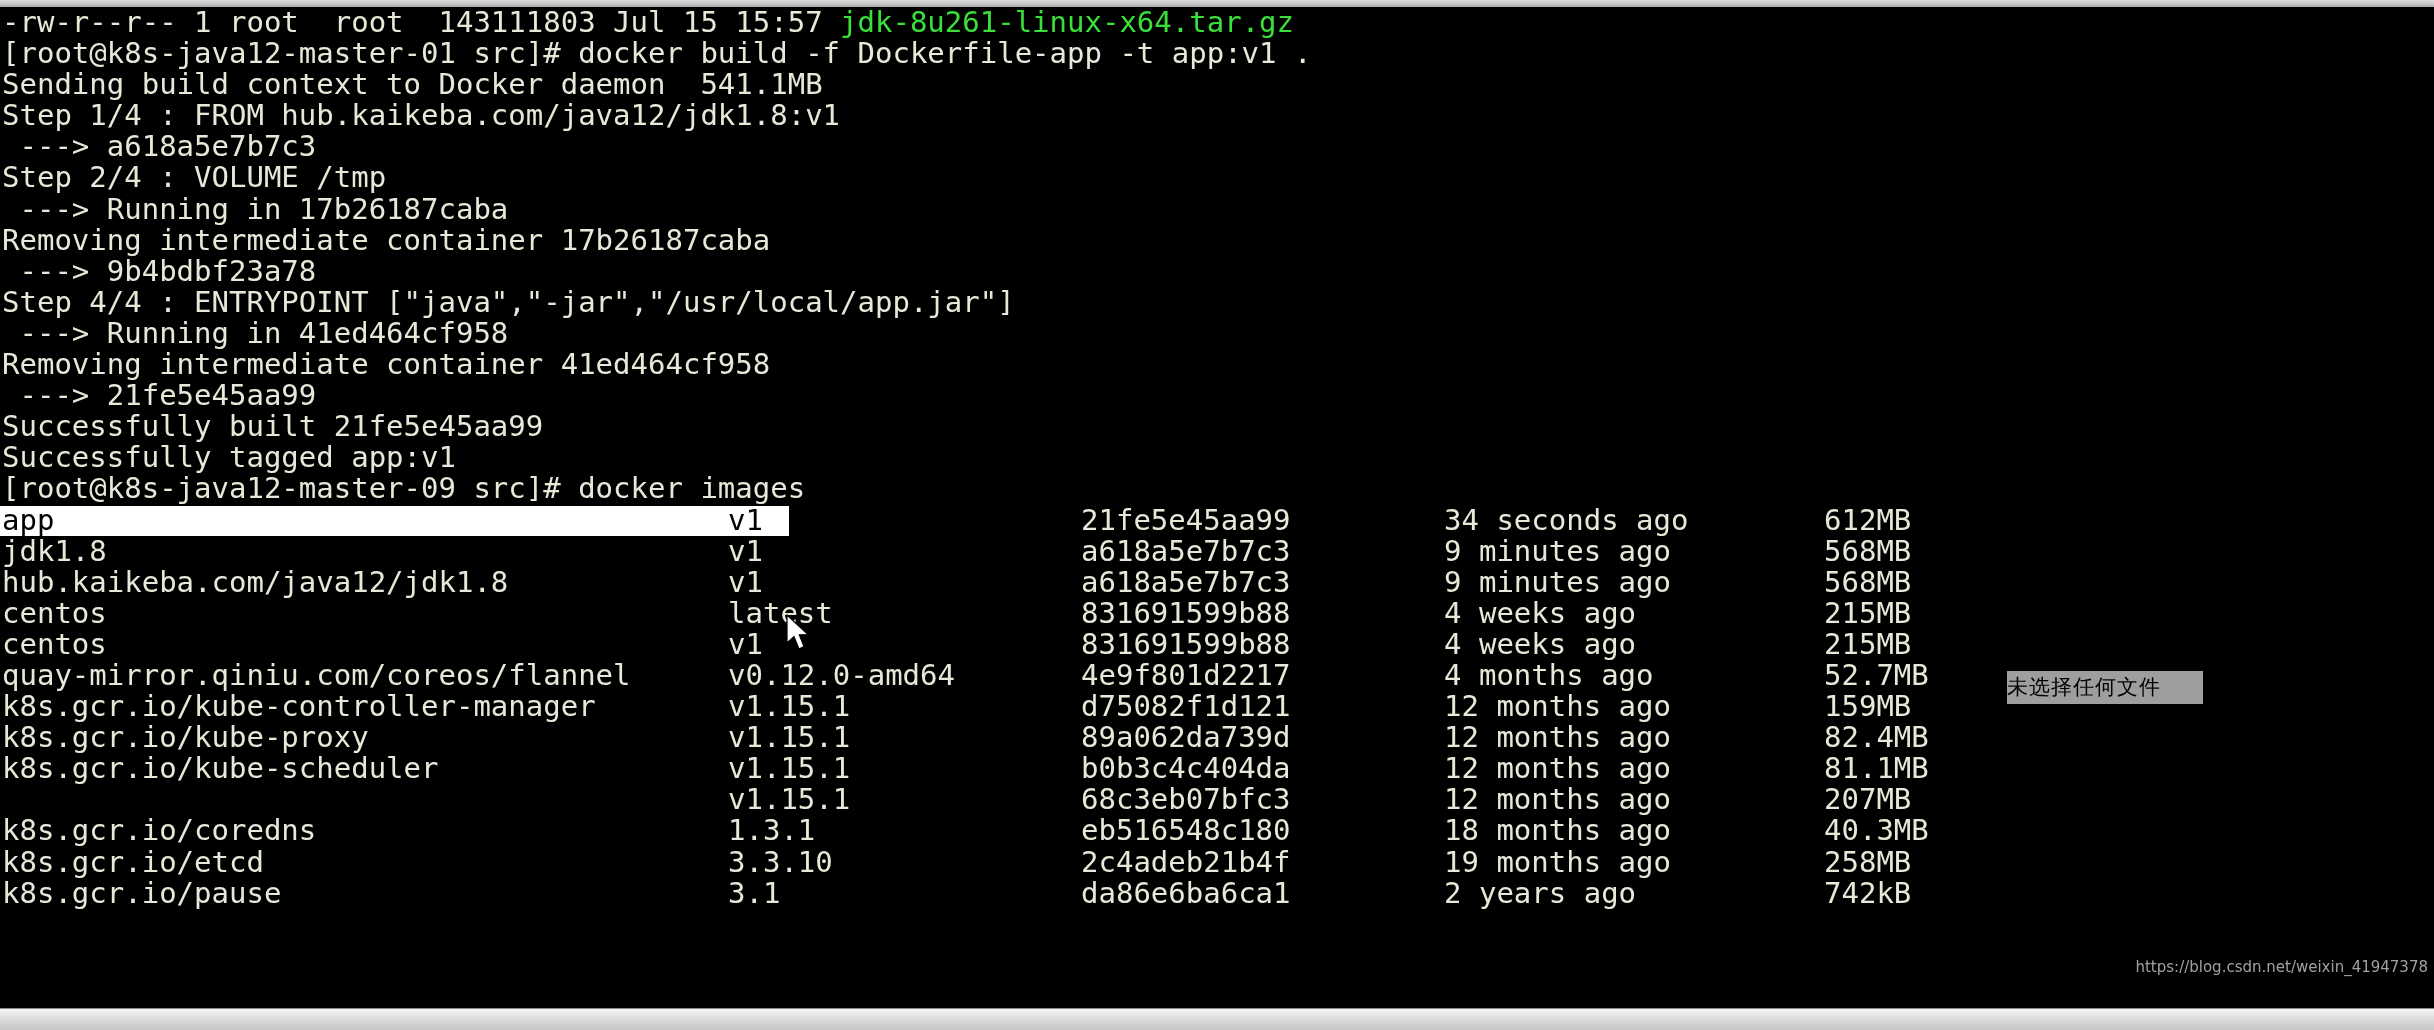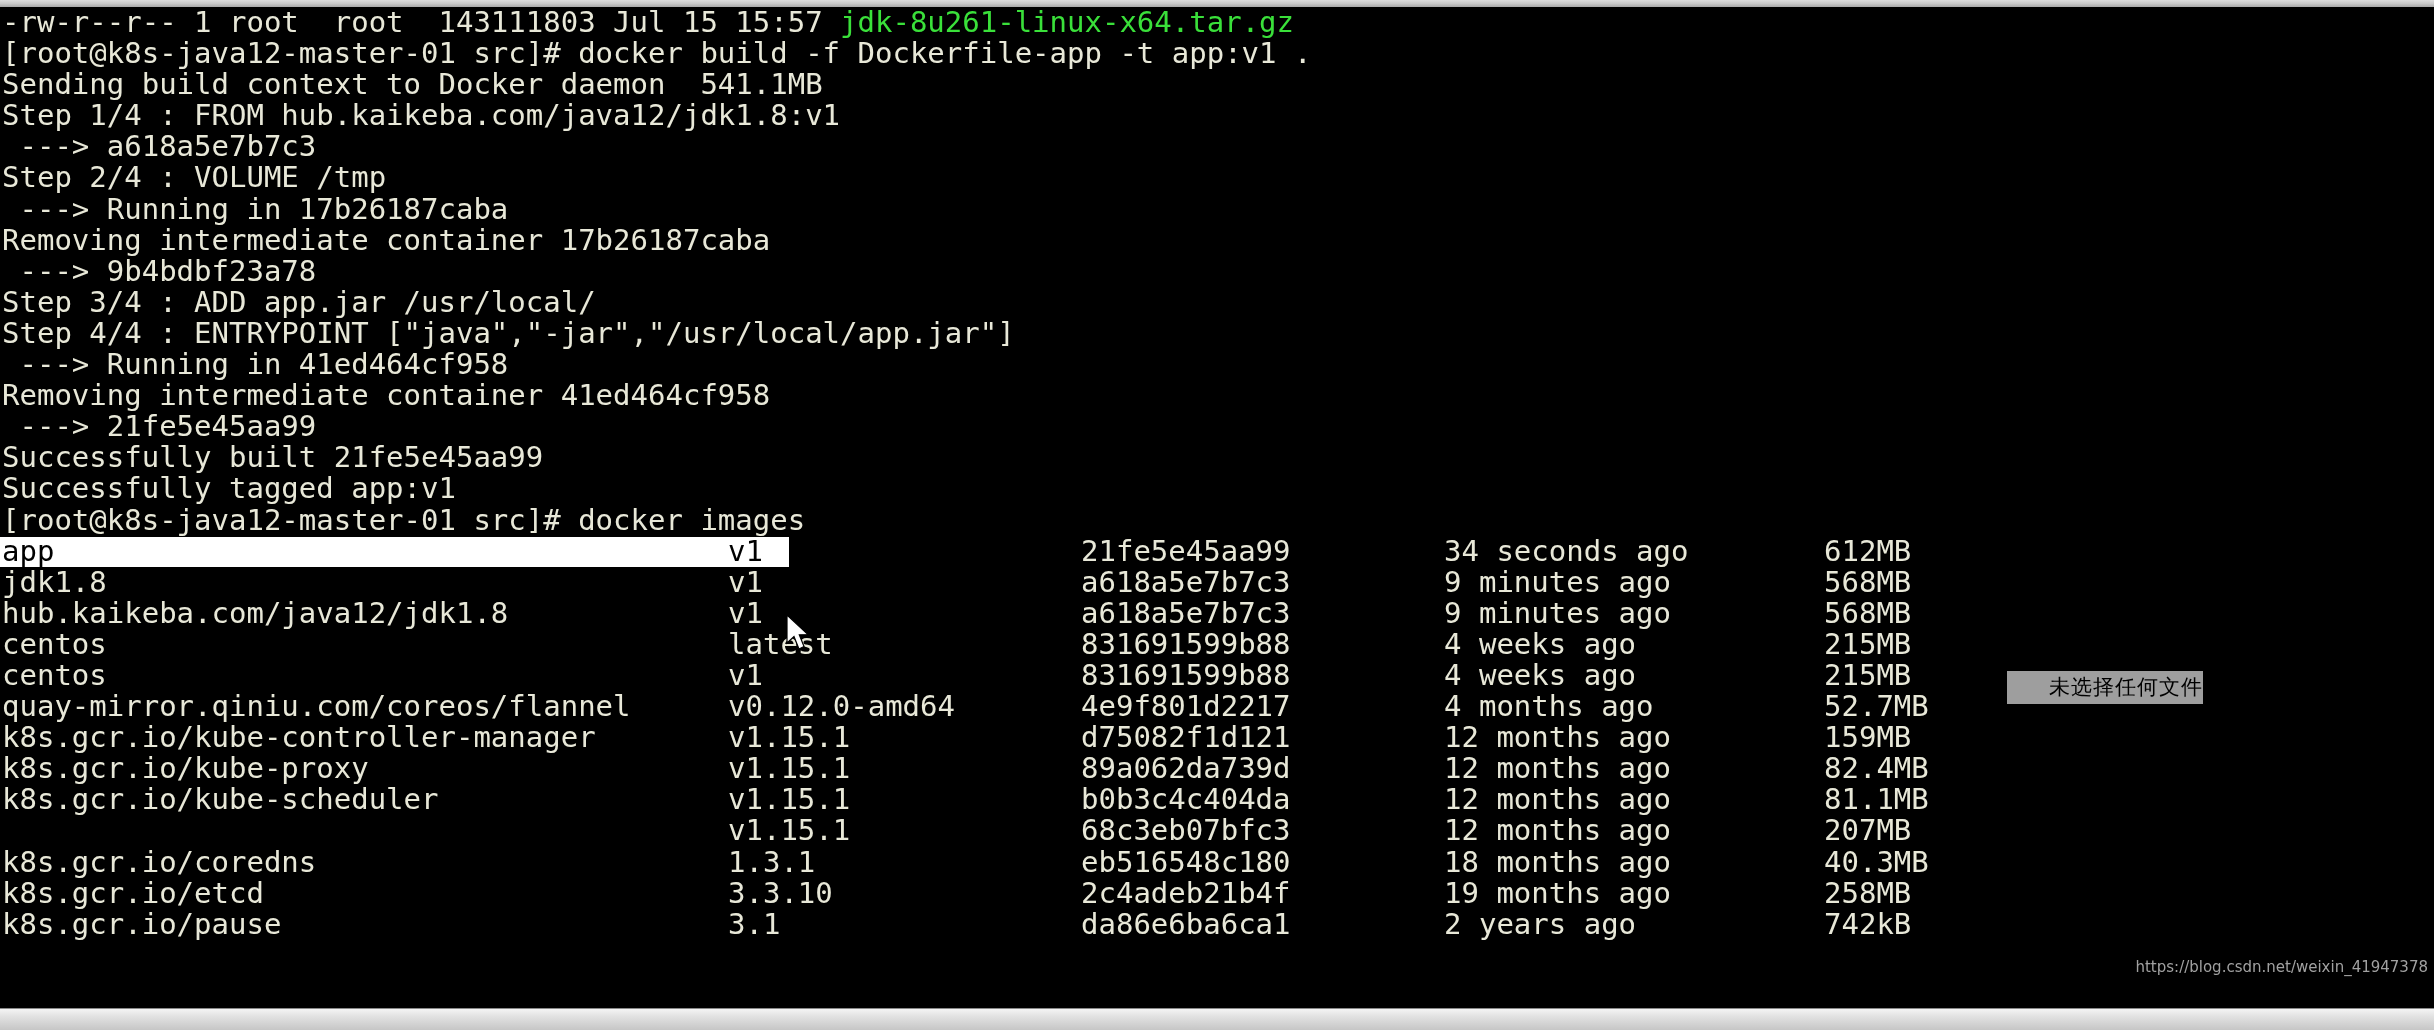--- a/index.html
+++ b/index.html
@@ -112,21 +112,21 @@
     position: absolute;
     left: 2007px;
     top: 664px;
     width: 196px;
     height: 33px;
     background: #9e9e9e;
     color: #000000;
     font-family: "DejaVu Sans", "Liberation Sans", sans-serif;
     font-size: 21px;
     line-height: 33px;
-    text-align: right;
+    text-align: left;
     letter-spacing: 1px;
     z-index: 30;
     box-sizing: border-box;
   }
 
   
   #watermark {
     position: absolute;
     right: 6px;
     bottom: 26px;
@@ -150,28 +150,27 @@
     <div id="scrollback">
         <div class="term-line"><span class="seg">-rw-r--r-- 1 root  root  143111803 Jul 15 15:57 </span><span class="seg seg-green">jdk-8u261-linux-x64.tar.gz</span></div>
         <div class="term-line"><span class="seg">[root@k8s-java12-master-01 src]# docker build -f Dockerfile-app -t app:v1 .</span></div>
         <div class="term-line"><span class="seg">Sending build context to Docker daemon  541.1MB</span></div>
         <div class="term-line"><span class="seg">Step 1/4 : FROM hub.kaikeba.com/java12/jdk1.8:v1</span></div>
         <div class="term-line"><span class="seg"> ---&gt; a618a5e7b7c3</span></div>
         <div class="term-line"><span class="seg">Step 2/4 : VOLUME /tmp</span></div>
         <div class="term-line"><span class="seg"> ---&gt; Running in 17b26187caba</span></div>
         <div class="term-line"><span class="seg">Removing intermediate container 17b26187caba</span></div>
         <div class="term-line"><span class="seg"> ---&gt; 9b4bdbf23a78</span></div>
-        <div class="term-line"><span class="seg">Step 3/4 : ADD app.jar /usr/local/</span></div>
         <div class="term-line"><span class="seg">Step 4/4 : ENTRYPOINT ["java","-jar","/usr/local/app.jar"]</span></div>
         <div class="term-line"><span class="seg"> ---&gt; Running in 41ed464cf958</span></div>
         <div class="term-line"><span class="seg">Removing intermediate container 41ed464cf958</span></div>
         <div class="term-line"><span class="seg"> ---&gt; 21fe5e45aa99</span></div>
         <div class="term-line"><span class="seg">Successfully built 21fe5e45aa99</span></div>
         <div class="term-line"><span class="seg">Successfully tagged app:v1</span></div>
-        <div class="term-line"><span class="seg">[root@k8s-java12-master-01 src]# docker images</span></div>
+        <div class="term-line"><span class="seg">[root@k8s-java12-master-09 src]# docker images</span></div>
       </div>
 
     <div id="images-table">
       <div id="table-body">
           <div class="tbl-row selected"><div class="sel-bg"></div><span class="c-repo">app</span><span class="c-tag">v1</span><span class="c-id">21fe5e45aa99</span><span class="c-created">34 seconds ago</span><span class="c-size">612MB</span></div>
           <div class="tbl-row"><span class="c-repo">jdk1.8</span><span class="c-tag">v1</span><span class="c-id">a618a5e7b7c3</span><span class="c-created">9 minutes ago</span><span class="c-size">568MB</span></div>
           <div class="tbl-row"><span class="c-repo">hub.kaikeba.com/java12/jdk1.8</span><span class="c-tag">v1</span><span class="c-id">a618a5e7b7c3</span><span class="c-created">9 minutes ago</span><span class="c-size">568MB</span></div>
           <div class="tbl-row"><span class="c-repo">centos</span><span class="c-tag">latest</span><span class="c-id">831691599b88</span><span class="c-created">4 weeks ago</span><span class="c-size">215MB</span></div>
           <div class="tbl-row"><span class="c-repo">centos</span><span class="c-tag">v1</span><span class="c-id">831691599b88</span><span class="c-created">4 weeks ago</span><span class="c-size">215MB</span></div>
           <div class="tbl-row"><span class="c-repo">quay-mirror.qiniu.com/coreos/flannel</span><span class="c-tag">v0.12.0-amd64</span><span class="c-id">4e9f801d2217</span><span class="c-created">4 months ago</span><span class="c-size">52.7MB</span></div>

